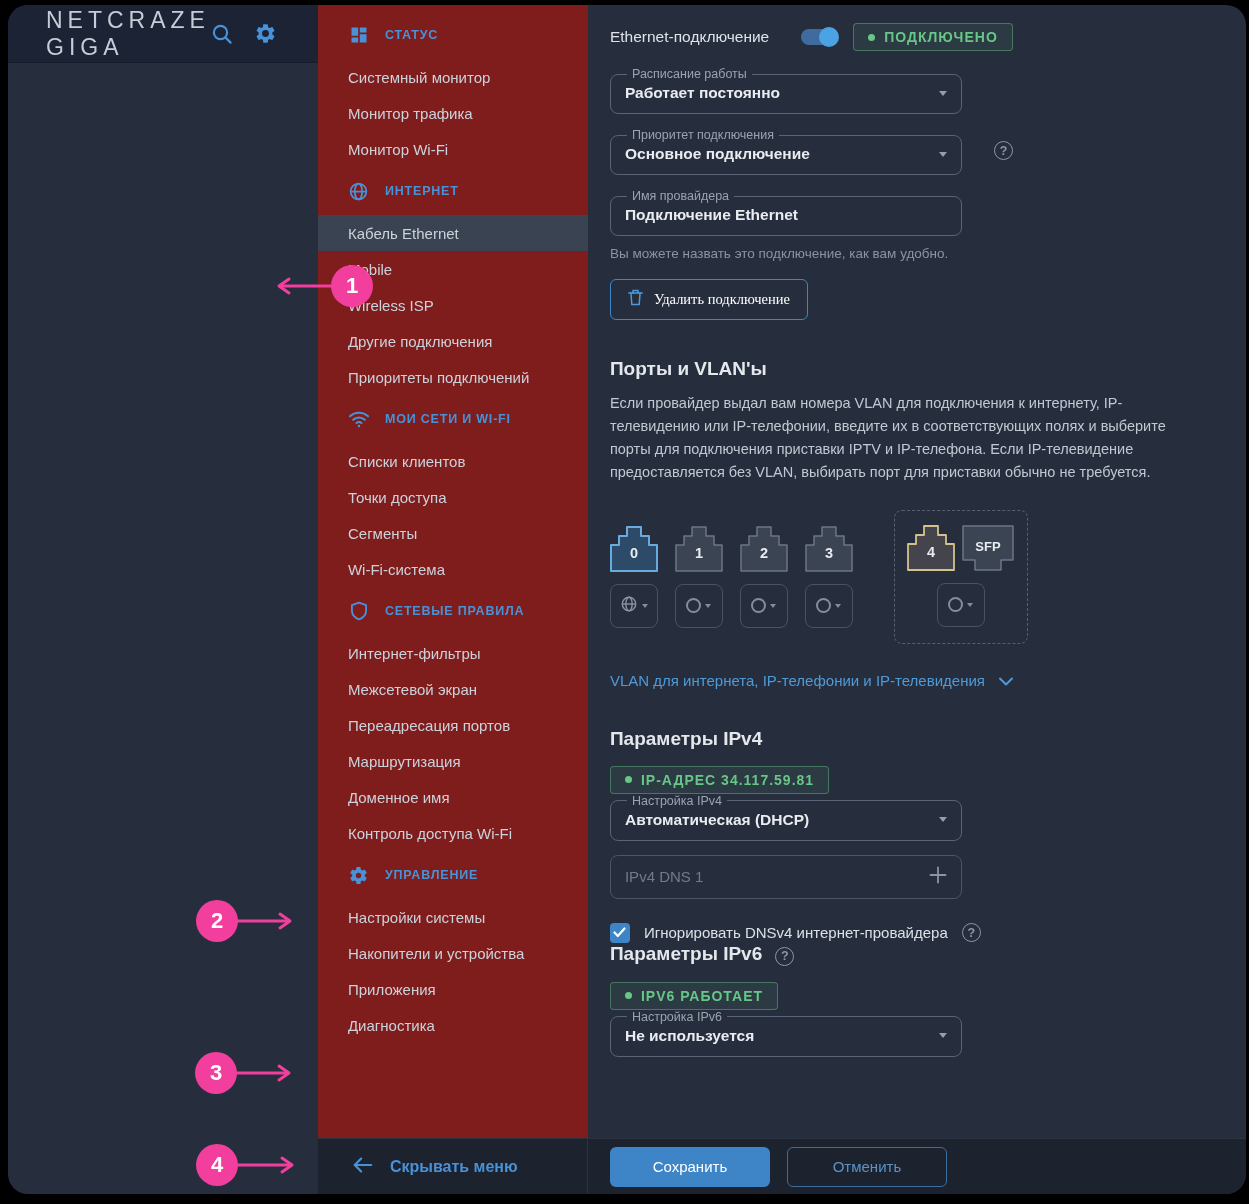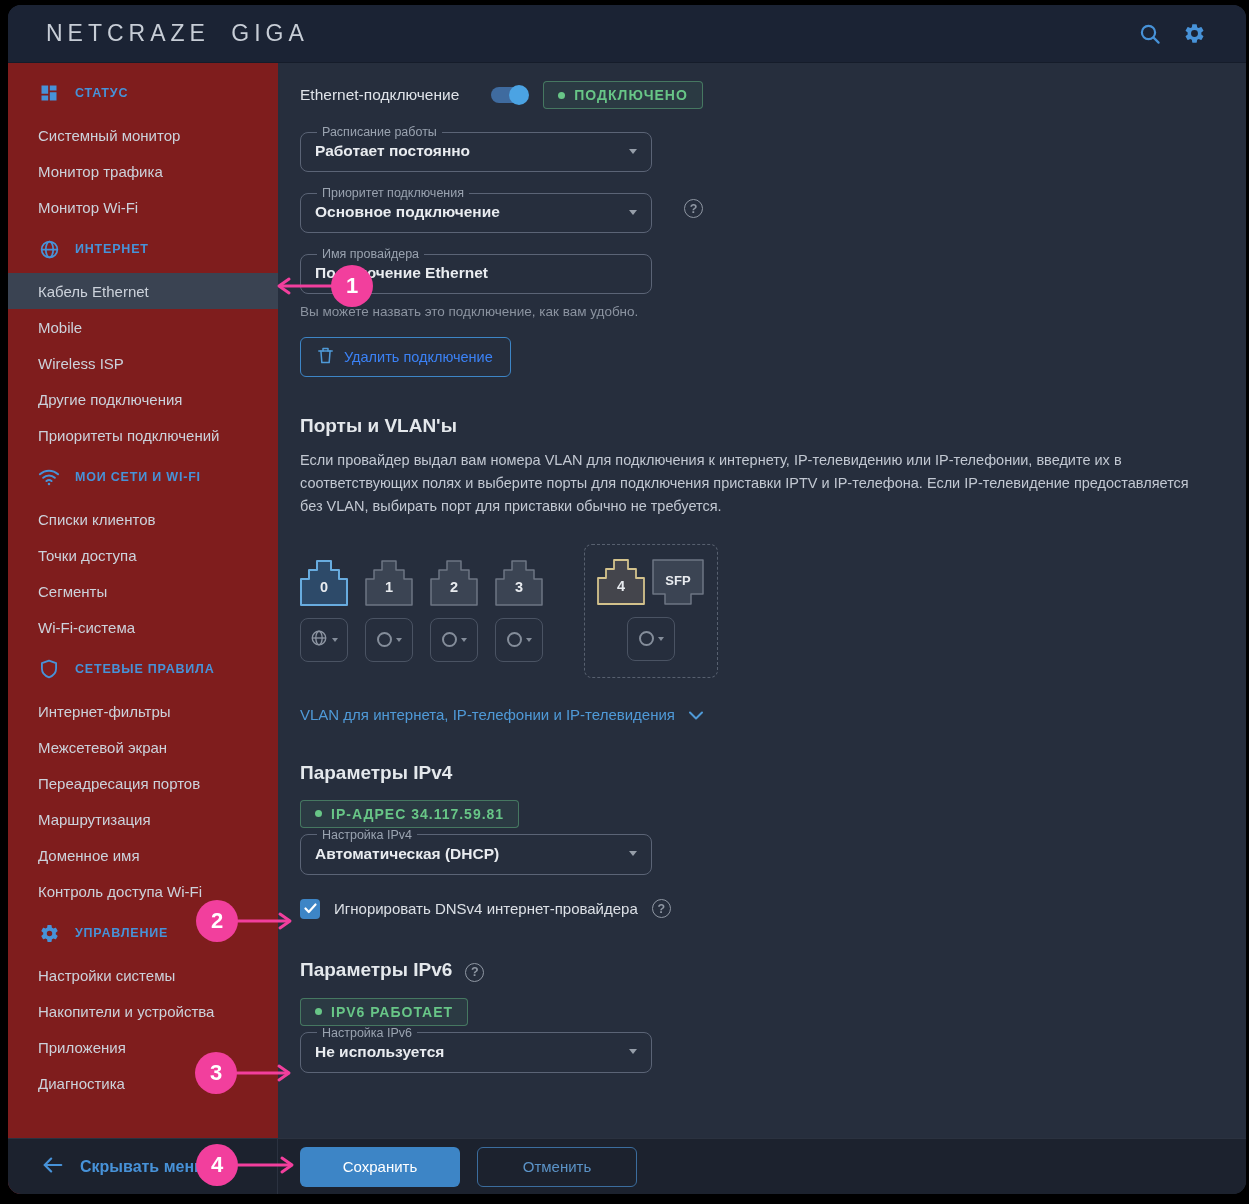--- a/index.html
+++ b/index.html
@@ -1,17 +1,17 @@
 <!DOCTYPE html>
 <html><head>
 <meta charset="utf-8">
 <style>
   * { box-sizing: border-box; margin: 0; padding: 0; }
   html,body { width:1249px; height:1204px; background:#000; font-family:"Liberation Sans","DejaVu Sans",sans-serif; overflow:hidden; }
-  .window { position:absolute; left:8px; top:5px; right:3px; bottom:10px; background:#262e3d; border-radius:13px; overflow:hidden; display:flex; flex-direction:column; }
+  .window { position:absolute; left:8px; top:5px; right:3px; bottom:10px; background:#262e3d; border-radius:20px; overflow:hidden; display:flex; flex-direction:row; }
 
   
   .hdr { height:58px; flex:0 0 58px; background:#1b2334; display:flex; align-items:center; padding:0 40px 0 38px; border-bottom:1px solid #151c2a; }
   .logo { font-size:23px; letter-spacing:5px; word-spacing:10px; color:#c7cdd6; font-weight:400; }
   .hdr-icons { margin-left:auto; display:flex; align-items:center; gap:20px; }
   .hicon { width:24px; height:24px; display:flex; align-items:center; justify-content:center; cursor:pointer; }
 
   
   .bodyrow { flex:1; display:flex; min-height:0; }
   .sidebar { flex:0 0 270px; background:#7f1d1d; display:flex; flex-direction:column; }
@@ -36,21 +36,21 @@
 
   fieldset.field { width:352px; border:1px solid #5b6476; border-radius:8px; padding:1px 14px 9px; margin:0 0 14px; }
   fieldset.field legend { font-size:12.5px; color:#9aa3b0; padding:0 5px; margin-left:2px; }
   .field-row { display:flex; align-items:center; height:22px; }
   .field-value { font-size:15.5px; font-weight:700; color:#e9ecf0; }
   .caret3 { margin-left:auto; width:0; height:0; border-left:4.5px solid transparent; border-right:4.5px solid transparent; border-top:5.5px solid #969ea9; }
   .with-help { display:flex; align-items:flex-start; gap:32px; }
   .qicon { width:19px; height:19px; border:1.6px solid #8f97a3; border-radius:50%; color:#8f97a3; font-size:12.5px; font-weight:700; display:inline-flex; align-items:center; justify-content:center; flex:0 0 19px; }
   .with-help .qicon { margin-top:13px; }
   .helper { font-size:13.5px; color:#8b93a0; margin:-4px 0 0; }
-  .btn-outline { margin-top:18px; display:inline-flex; align-items:center; gap:11px; border:1px solid #3d85c6; border-radius:6px; background:transparent; color:#3b82f6; font-size:14.5px; padding:9px 17px; cursor:pointer; font-family:Liberation Sans, sans-serif; }
+  .btn-outline { margin-top:18px; display:inline-flex; align-items:center; gap:11px; border:1px solid #3d85c6; border-radius:6px; background:transparent; color:#ffffff; font-size:14.5px; padding:9px 17px; cursor:pointer; font-family:Liberation Serif, serif; }
 
   h2.sect { font-size:19px; font-weight:700; color:#e4e8ec; margin-top:38px; }
   .desc { margin-top:12px; max-width:905px; font-size:14.5px; color:#c2c8d2; line-height:1.58; }
 
   .ports-row { display:flex; align-items:flex-start; margin-top:26px; }
   .port-col { width:48px; display:flex; flex-direction:column; align-items:center; gap:12px; margin-top:16px; margin-right:17px; }
   .port-shape { position:relative; width:48px; height:46px; cursor:pointer; }
   .port-shape.sfp { width:54px; }
   .port-num { position:absolute; left:0; right:0; top:19px; text-align:center; font-size:14.5px; font-weight:700; color:#e8ebef; }
   .port-shape.sfp .port-num { top:14px; font-size:13px; }
@@ -332,32 +332,39 @@
             </div></div>
 
         <fieldset class="field mt20">
           <legend>Настройка IPv4</legend>
           <div class="field-row">
               <span class="field-value">Автоматическая (DHCP)</span>
               <span class="caret3"></span>
             </div>
         </fieldset>
 
+        <div class="input-box">
+          <span class="placeholder">IPv4 DNS 1</span>
+          <span class="plus"><svg width="18" height="18" viewBox="0 0 18 18" stroke="#8d95a2" stroke-width="1.8" stroke-linecap="round">
+                <line x1="9" y1="1.5" x2="9" y2="16.5"></line>
+                <line x1="1.5" y1="9" x2="16.5" y2="9"></line>
+              </svg></span>
+        </div>
 
         <div class="check-row">
           <div class="checkbox">
             <svg width="13" height="11" viewBox="0 0 13 11" fill="none" stroke="#fff" stroke-width="2.2" stroke-linecap="round" stroke-linejoin="round">
                 <polyline points="1.5,5.5 4.8,9 11.5,1.5"></polyline>
               </svg>
           </div>
           <span class="check-label">Игнорировать DNSv4 интернет-провайдера</span>
           <span class="qicon">?</span>
         </div>
 
-        <div class="h2row" style="margin-top:40px;">
+        <div class="h2row" style="">
           <h2 class="sect" style="margin-top:0;">Параметры IPv6</h2>
           <span class="qicon">?</span>
         </div>
         <div class="badge-row"><div class="badge">
               <span class="dot"></span>
               <span>IPV6 РАБОТАЕТ</span>
             </div></div>
 
         <fieldset class="field mt20">
           <legend>Настройка IPv6</legend>

